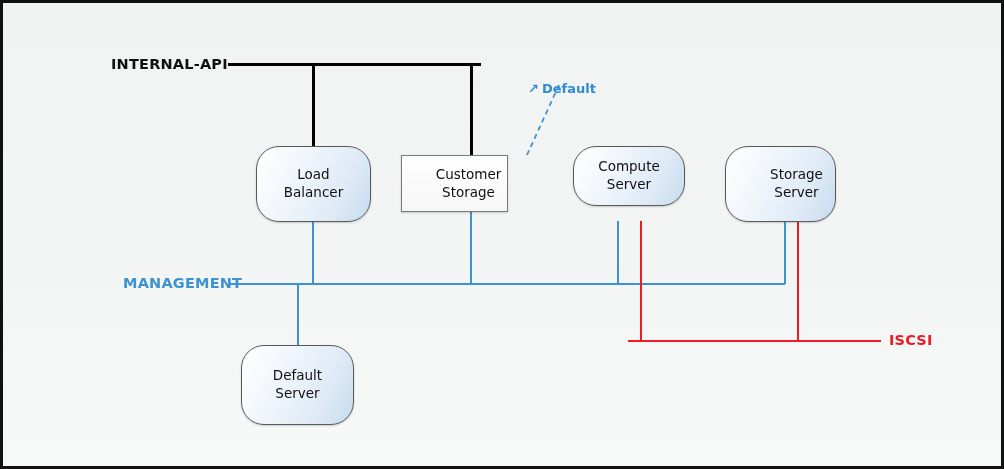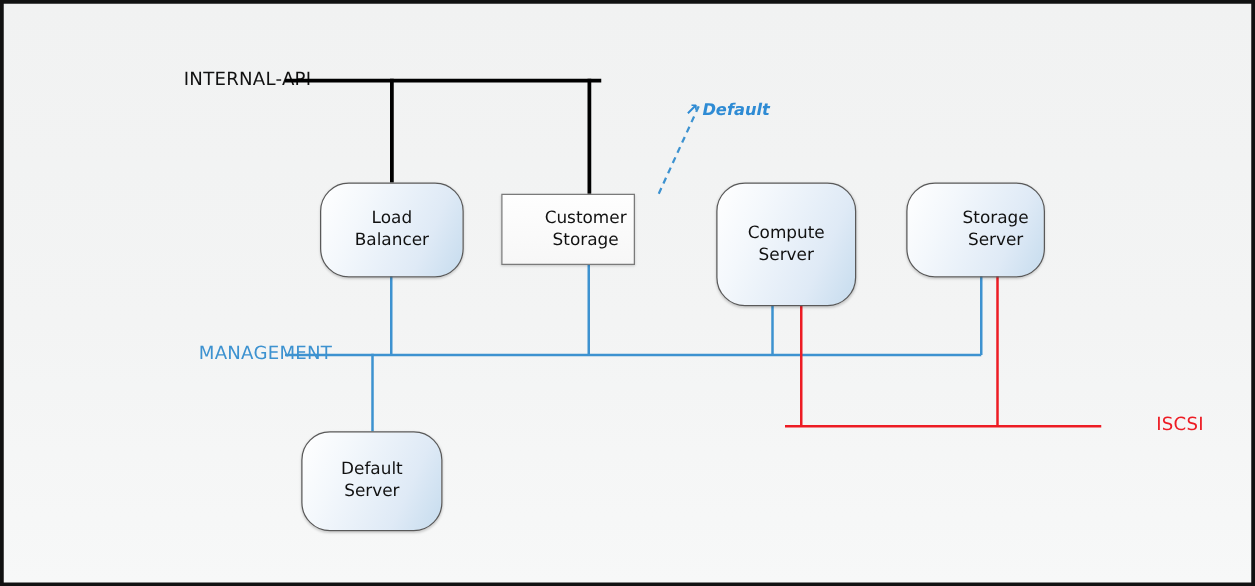--- a/index.html
+++ b/index.html
@@ -15,24 +15,23 @@
     border: 3px solid #111111;
     background: linear-gradient(180deg, #f1f2f2 0%, #f3f4f4 55%, #f7f8f8 100%);
     overflow: hidden;
     font-family: "DejaVu Sans", "Liberation Sans", sans-serif;
   }
 
   
   .net-label {
     position: absolute;
     font-size: 14.5px;
-    font-weight: 400;
+    font-weight: 700;
     letter-spacing: 0.2px;
     white-space: nowrap;
-    margin-left: 36px;
   }
   .net-label.internal-api { color: #111111; }
   .net-label.management   { color: #3d92d0; }
   .net-label.iscsi        { color: #ed1c24; text-align: right; }
 
   
   .line {
     position: absolute;
   }
   .h-line { height: 0; border-top-style: solid; }
@@ -133,21 +132,21 @@
     </div>
   </div>
 
   <div class="node fill-white" style="left:398px; top:152px; width:107px; height:57px;padding-left:28px;">
     <div>
       <span>Customer</span>
       <span>Storage</span>
     </div>
   </div>
 
-  <div class="node fill-blue" style="left:570px; top:143px; width:112px; height:99px;">
+  <div class="node fill-blue" style="left:570px; top:143px; width:112px; height:60px;">
     <div>
       <span>Compute</span>
       <span>Server</span>
     </div>
   </div>
 
   <div class="node fill-blue" style="left:722px; top:143px; width:111px; height:76px;padding-left:32px;">
     <div>
       <span>Storage</span>
       <span>Server</span>
@@ -158,17 +157,17 @@
     <div>
       <span>Default</span>
       <span>Server</span>
     </div>
   </div>
 
   <svg class="anno-svg" style="left:500px; top:70px;" width="70" height="90">
     <line x1="24" y1="82" x2="56" y2="12" stroke="#3d92d0" stroke-width="1.8" stroke-dasharray="5,4"></line>
   </svg>
 
-  <div class="default-anno" style="left:545px; top:78px;font-style:italic;">
+  <div class="default-anno" style="left:525px; top:78px;">
     <span class="default-arrow-glyph">↗</span><span>Default</span>
   </div>
 
 </div>
 
 </body></html>

